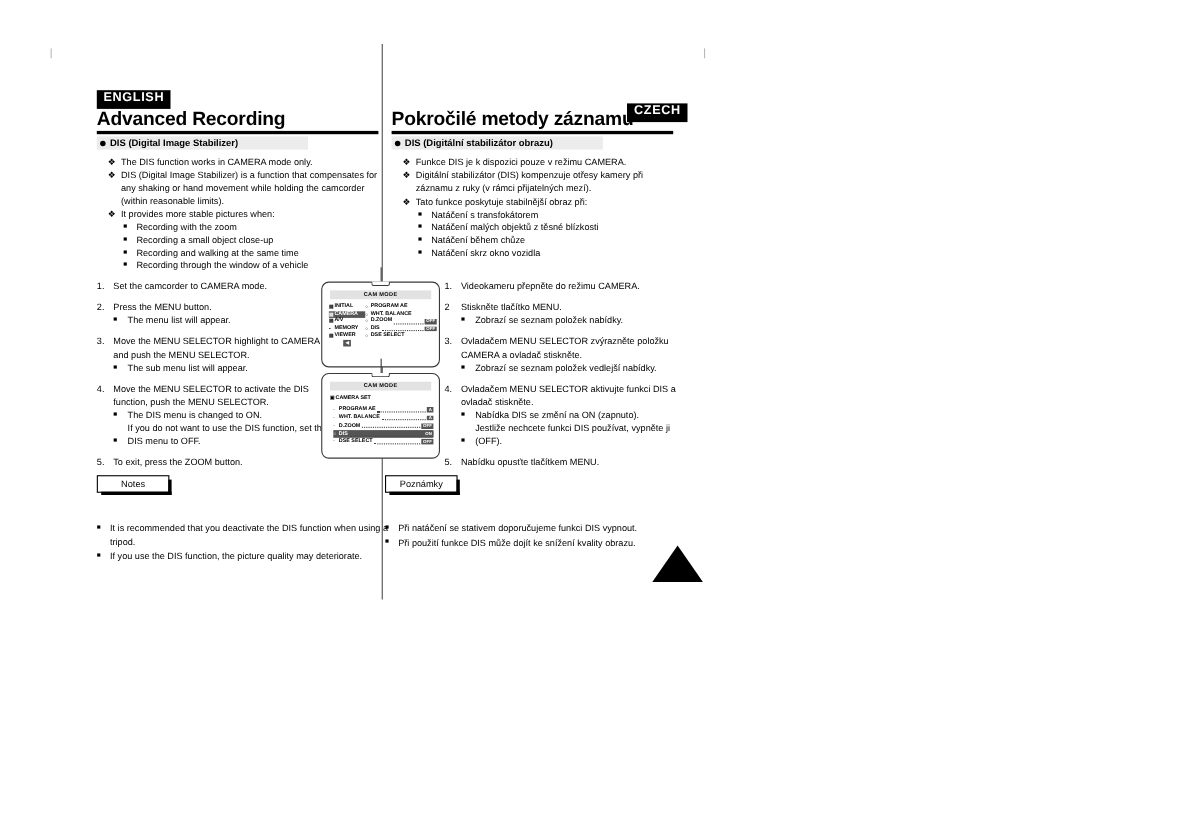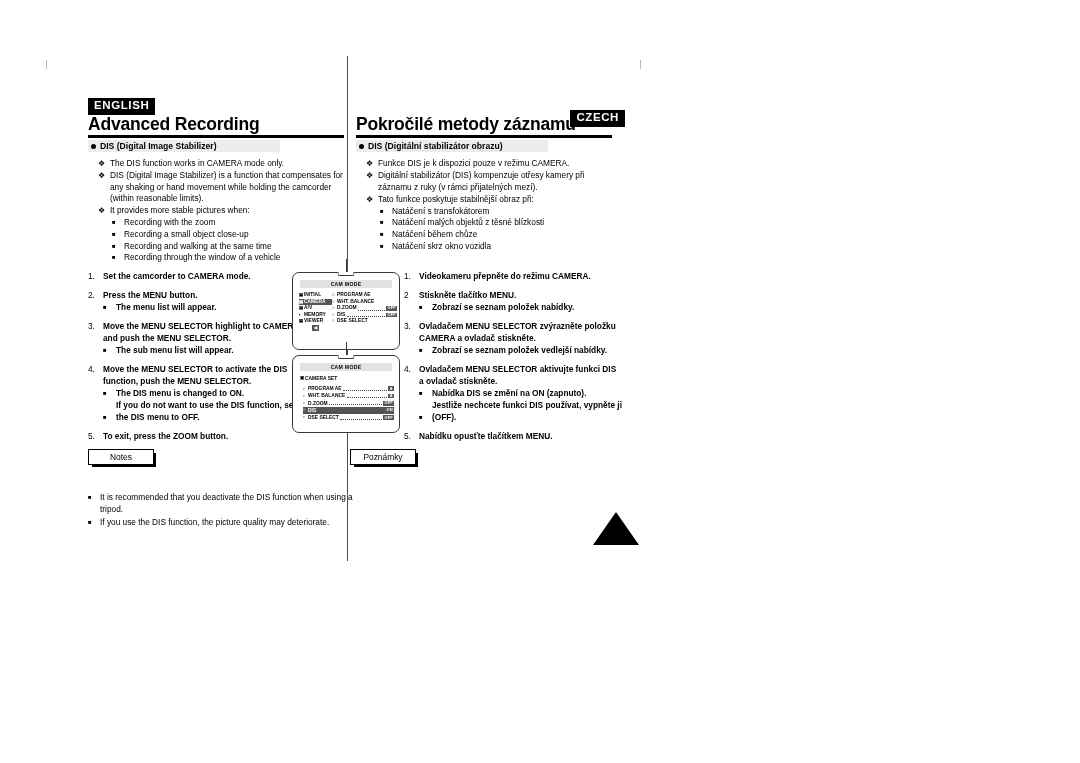--- a/index.html
+++ b/index.html
@@ -12,21 +12,21 @@
     width: 1080px;
     height: 763px;
     position: relative;
     font-family: "Liberation Sans", sans-serif;
     color: #000000;
     overflow: hidden;
   }
 
   .page {
     position: absolute;
-    left: 0; top: 16px;
+    left: 0; top: 0;
     width: 1080px;
     height: 656px;
   }
 
   
   .crop-mark {
     position: absolute;
     width: 1px;
     height: 9px;
     background: #b8b8b8;
@@ -150,21 +150,21 @@
 
   .step {
     display: flex;
     align-items: flex-start;
     margin-bottom: 7px;
   }
   .step-num {
     width: 15px;
     flex: 0 0 15px;
   }
-  .step-body { flex: 1 1 auto; font-weight: bold; }
+  .step-body { flex: 1 1 auto; }
   .step-sub {
     display: flex;
     align-items: flex-end;
     margin-top: 0.5px;
   }
   .step-sub .sq {
     width: 13px;
     flex: 0 0 13px;
     font-size: 6px;
     line-height: 11.8px;
@@ -681,20 +681,30 @@
       </div>
       <div class="note-row">
         <span class="sq">■</span>
         <span class="note-txt">If you use the DIS function, the picture quality may deteriorate.</span>
       </div>
     </div>
   </div>
 
   <div class="notes-block" id="notes-cz">
     <div class="notes-tab">Poznámky</div>
+    <div class="notes-list">
+      <div class="note-row">
+        <span class="sq">■</span>
+        <span class="note-txt">Při natáčení se stativem doporučujeme funkci DIS vypnout.</span>
+      </div>
+      <div class="note-row">
+        <span class="sq">■</span>
+        <span class="note-txt">Při použití funkce DIS může dojít ke snížení kvality obrazu.</span>
+      </div>
+    </div>
   </div>
 
   <div id="page-number-badge">
     <div class="tri"></div>
     <div class="num">49</div>
   </div>
 
 </div>
 
 </body></html>

